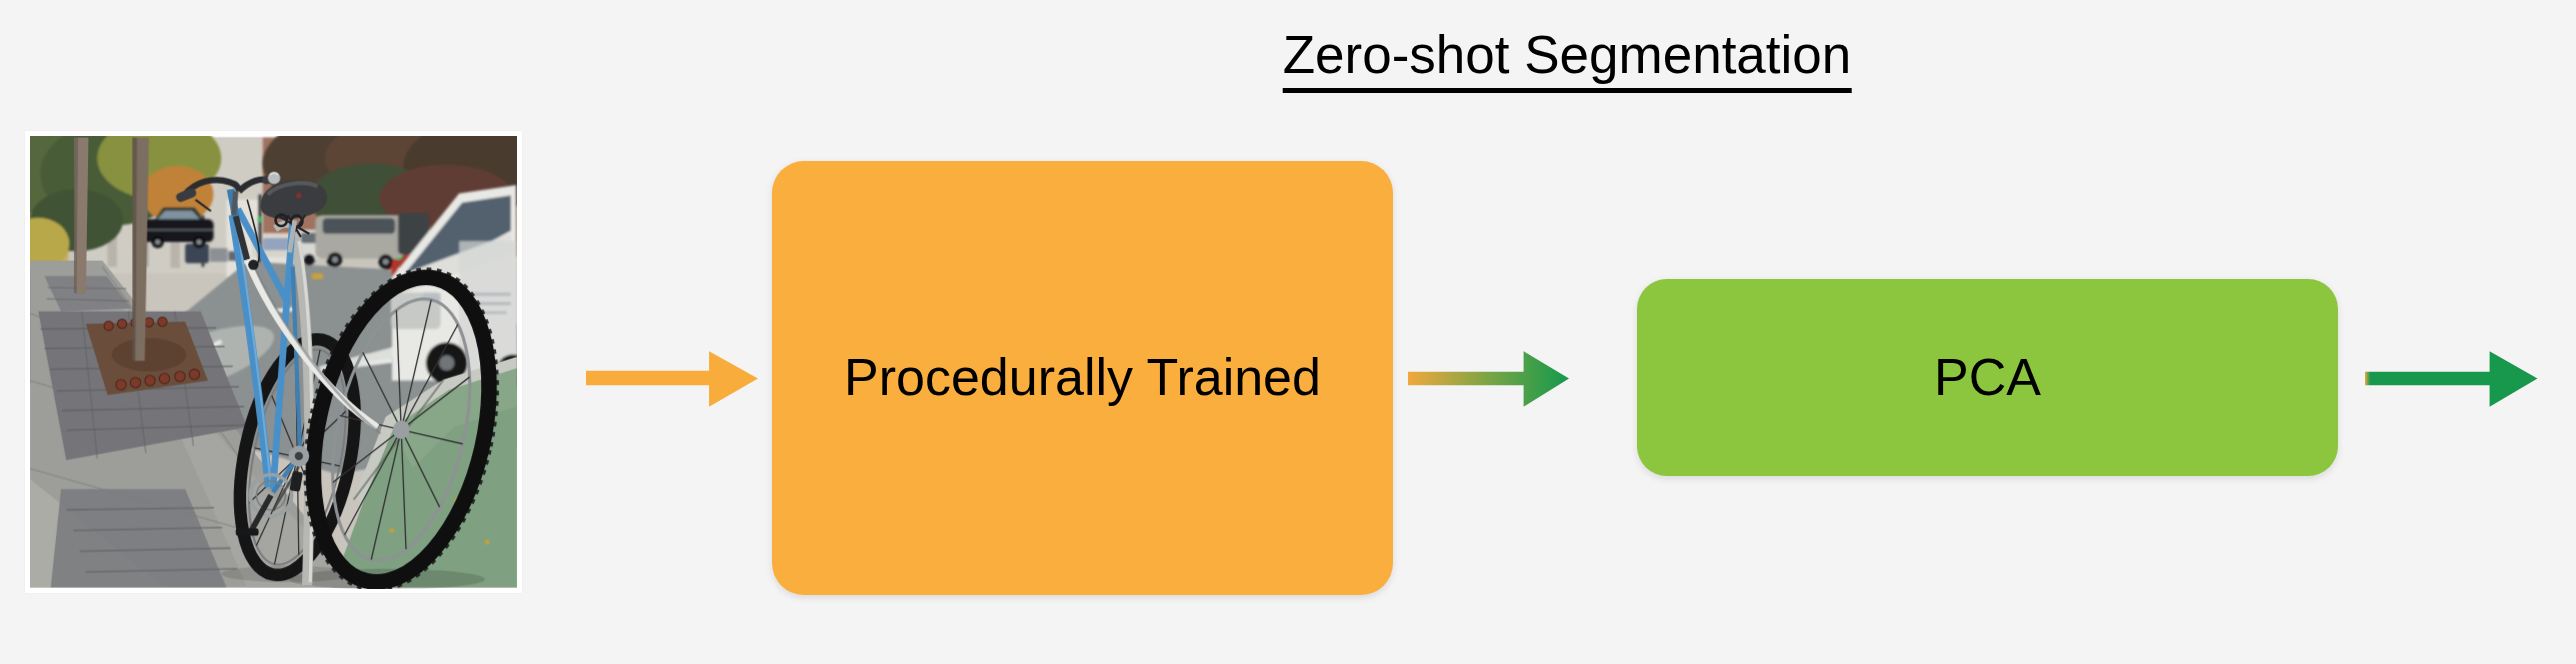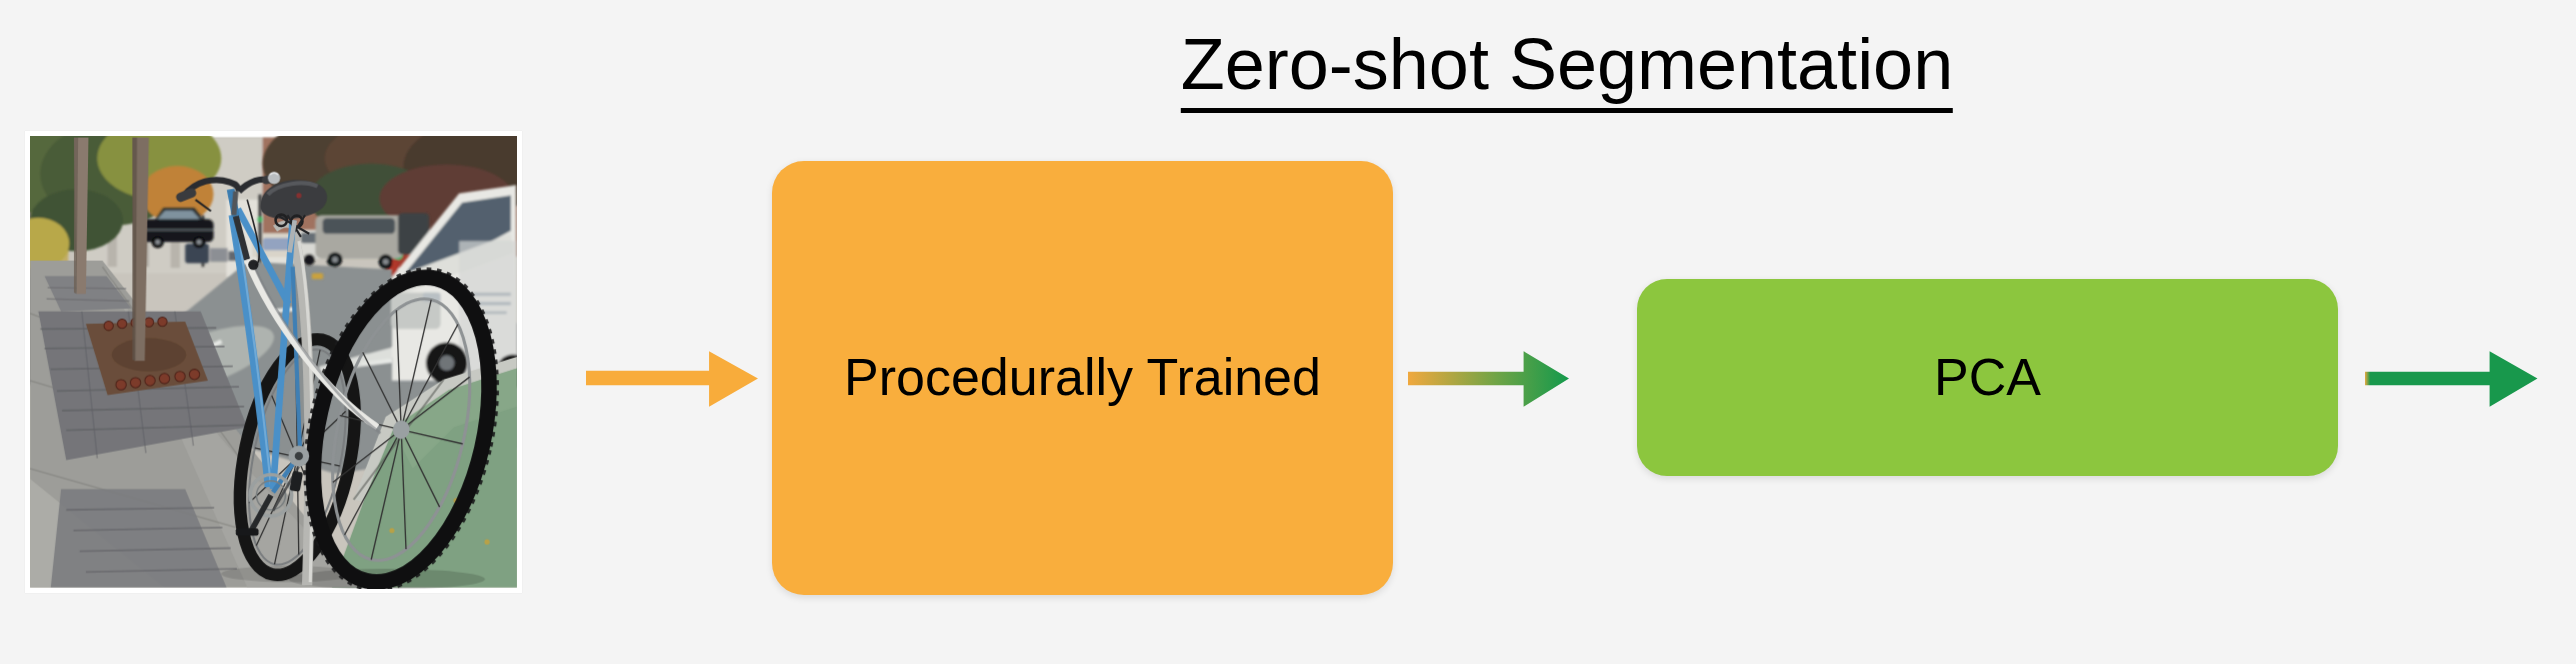--- a/index.html
+++ b/index.html
@@ -1,21 +1,21 @@
 <!DOCTYPE html>
 <html style="font-size:8.2px"><head>
 <meta charset="utf-8">
 <style>
   html,body{margin:0;padding:0;}
   body{font-family:"Liberation Sans","DejaVu Sans",sans-serif;}
   .canvas{position:relative;width:3112px;height:665px;background:#f4f4f4;overflow:hidden;}
 
   .diagram-title{
     position:absolute;left:1567px;top:27px;transform:translateX(-50%);
-    font-size:72px;line-height:1.05;color:#000;white-space:nowrap;
+    font-size:53px;line-height:1.05;color:#000;white-space:nowrap;
     padding-bottom:5.2px;border-bottom:5.7px solid #000;
   }
 
   .img-frame{position:absolute;background:#ffffff;box-shadow:0 0 1px rgba(0,0,0,0.10);}
   .frame-input{left:25px;top:131px;width:497px;height:462px;padding:0;}
   .frame-input svg{position:absolute;left:4.6px;top:4.6px;}
 
   .node{
     position:absolute;display:flex;flex-direction:column;align-items:center;justify-content:center;
     color:#000;text-align:center;box-shadow:0 2.6px 7.2px rgba(0,0,0,0.10);

